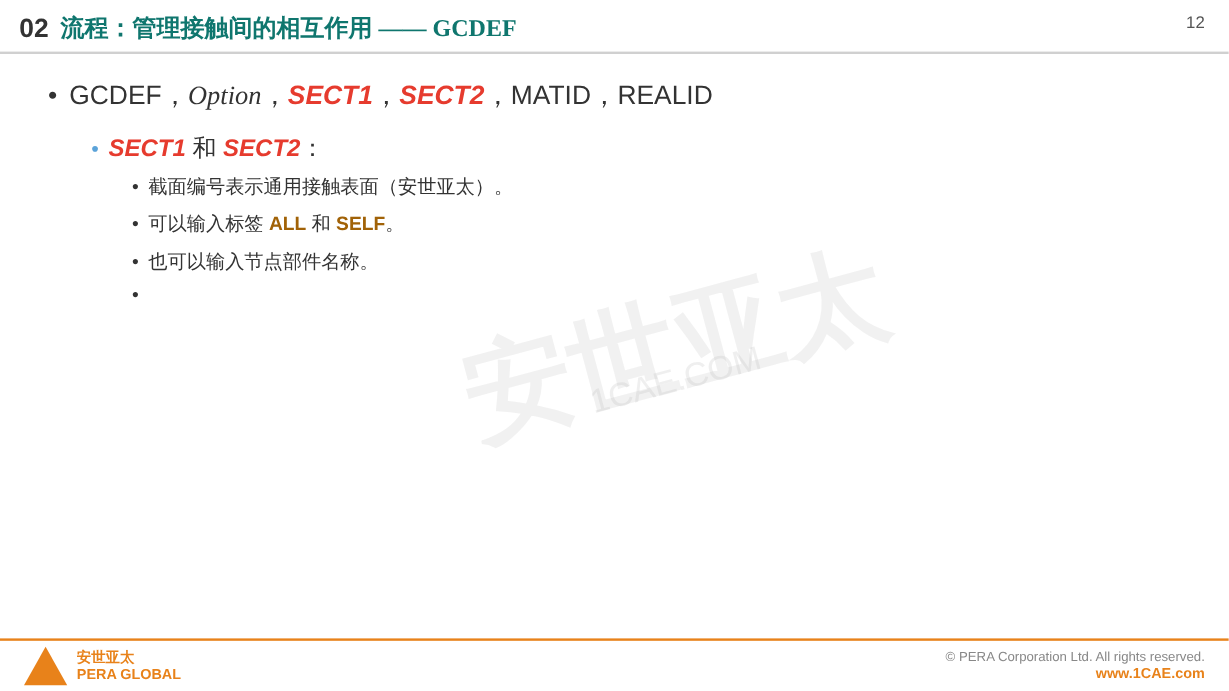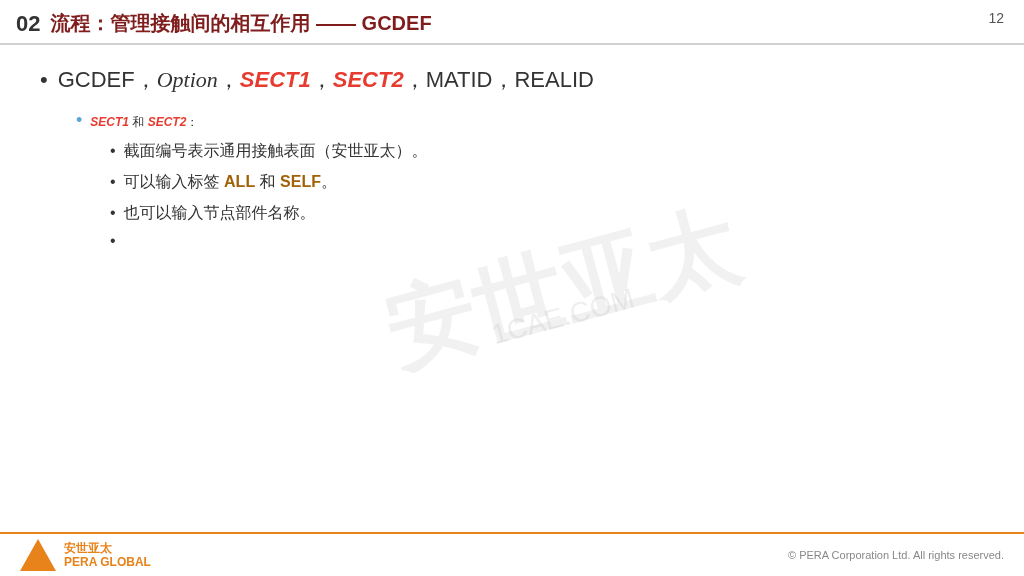--- a/index.html
+++ b/index.html
@@ -26,21 +26,22 @@
     .header-number {
       font-size: 22px;
       font-weight: bold;
       color: #333;
       margin-right: 10px;
     }
 
     .header-title {
       font-size: 20px;
       font-weight: bold;
-      color: #7f1d1d;
+      color: #0f766e;
+      font-family: Liberation Serif, serif;
     }
 
     .header-page {
       position: absolute;
       right: 20px;
       top: 10px;
       font-size: 14px;
       color: #555;
     }
 
@@ -98,21 +99,21 @@
       color: #333;
     }
 
     .sub-bullet-dot {
       font-size: 18px;
       margin-right: 8px;
       color: #5ba3d9;
     }
 
     .sub-bullet-text {
-      font-size: 12px;
+      font-size: 20px;
       color: #333;
     }
 
     .red-bold {
       color: #e63b2e;
       font-weight: bold;
       font-style: italic;
     }
 
     .blue-text {
@@ -288,14 +289,15 @@
   <div class="footer-logo">
     <div class="logo-triangle"></div>
     <div class="logo-text">
       <span>安世亚太</span><br>
       <span>PERA GLOBAL</span>
     </div>
   </div>
   <div class="footer-center"></div>
   <div class="footer-right">
     <span>©  PERA Corporation Ltd. All rights reserved.</span>
+    <span class="footer-url">www.1CAE.com</span>
   </div>
 </div>
 
 </body></html>

